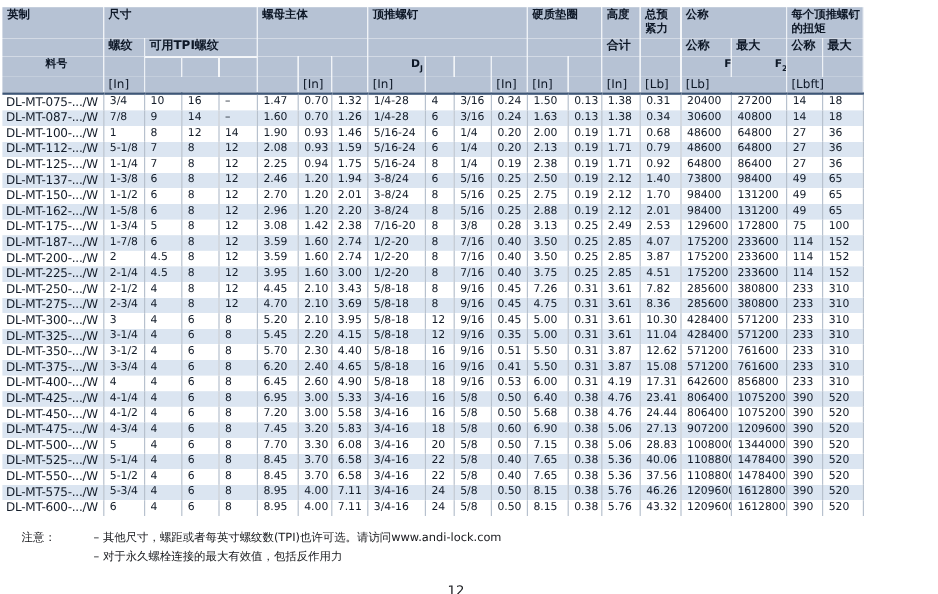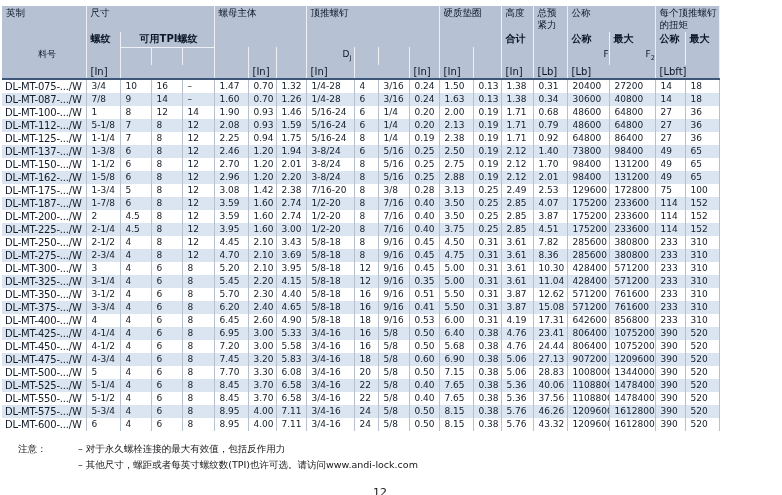--- a/index.html
+++ b/index.html
@@ -16,27 +16,27 @@
     width:782px;height:495px;overflow:hidden;background:#ffffff;position:relative;
     font-family:"DejaVu Sans","Liberation Sans",sans-serif;color:var(--ink);
   }
   table.spec{
     position:absolute;left:2px;top:6px;width:717px;
     border-collapse:collapse;table-layout:fixed;
   }
   th{
     background:var(--header-bg);
     border-right:1px solid var(--header-grid);
-    font-weight:normal;text-align:left;vertical-align:top;
+    font-weight:bold;text-align:left;vertical-align:top;
     padding:1px 1px 0 4px;color:#0d1726;
     overflow:hidden;
   }
   tr.row-group th{font-size:9.5px;line-height:11.5px;height:26px;}
   tr.row-sub th{font-size:10px;line-height:12px;height:15px;font-weight:bold;}
-  tr.row-sub th.u{border-bottom:1px solid var(--header-grid);text-align:center;}
+  tr.row-sub th.u{border-bottom:1px solid var(--header-grid);}
   tr.row-sym th{font-size:9px;line-height:13px;height:16px;padding-left:36px;}
   tr.row-sym th sub{font-size:6.5px;}
   tr.row-unit th{font-size:10px;line-height:11px;height:14px;font-weight:normal;border-bottom:2px solid var(--rule);}
   td{
     font-size:9px;line-height:13px;height:13px;
     padding:0 0 0 5px;border-right:1px solid var(--grid);
     white-space:nowrap;overflow:hidden;color:var(--ink);
   }
   td.pn{font-size:10px;padding-left:3px;letter-spacing:-0.2px;}
   tbody tr:nth-child(even){background:var(--stripe);}
@@ -414,21 +414,21 @@
         <td>4</td>
         <td>8</td>
         <td>12</td>
         <td>4.45</td>
         <td>2.10</td>
         <td>3.43</td>
         <td>5/8-18</td>
         <td>8</td>
         <td>9/16</td>
         <td>0.45</td>
-        <td>4.50</td>
+        <td>7.26</td>
         <td>0.31</td>
         <td>3.61</td>
         <td>7.82</td>
         <td>285600</td>
         <td>380800</td>
         <td>233</td>
         <td>310</td>
       </tr>
       <tr>
         <td class="pn">DL-MT-275-.../W</td>
@@ -737,18 +737,18 @@
         <td>1612800</td>
         <td>390</td>
         <td>520</td>
       </tr>
     </tbody>
 </table>
 
 <div class="notes">
   <div class="notes-label">注意：</div>
   <div class="notes-items">
+    <div>– 其他尺寸，螺距或者每英寸螺纹数(TPI)也许可选。请访问www.andi-lock.com</div>
     <div>– 对于永久螺栓连接的最大有效值，包括反作用力</div>
-    <div>– 其他尺寸，螺距或者每英寸螺纹数(TPI)也许可选。请访问www.andi-lock.com</div>
   </div>
 </div>
 
 <div class="pagenum">12</div>
 
 </body></html>

